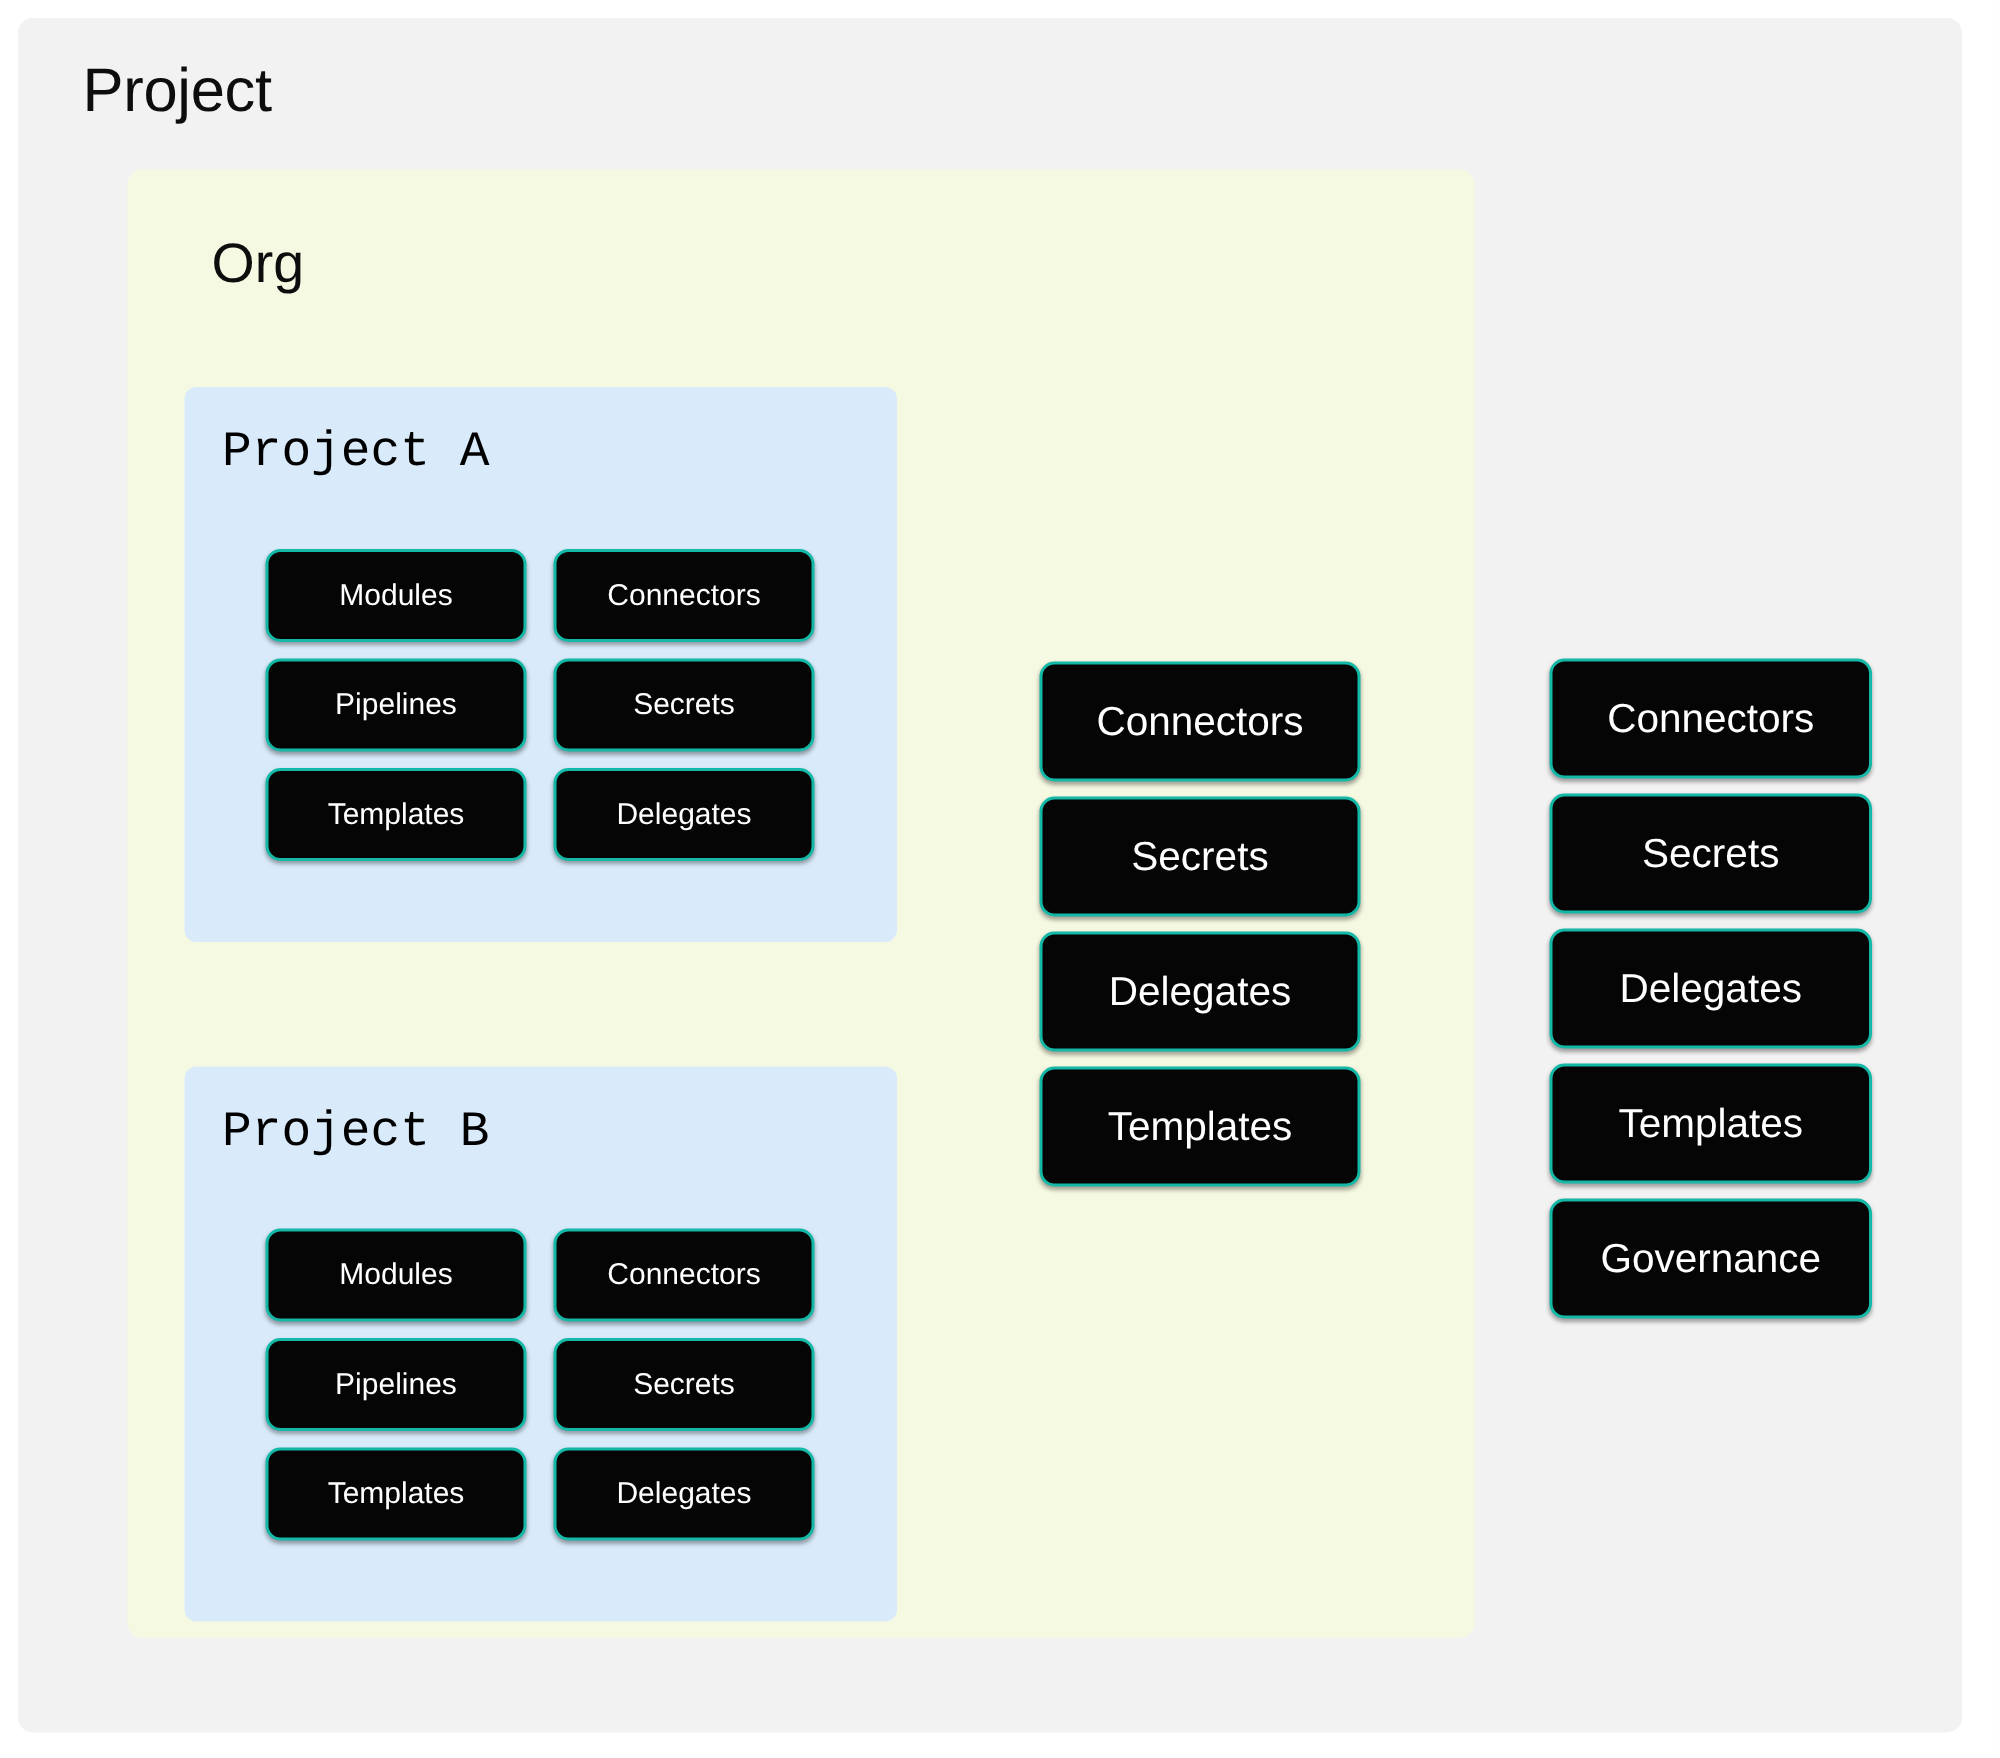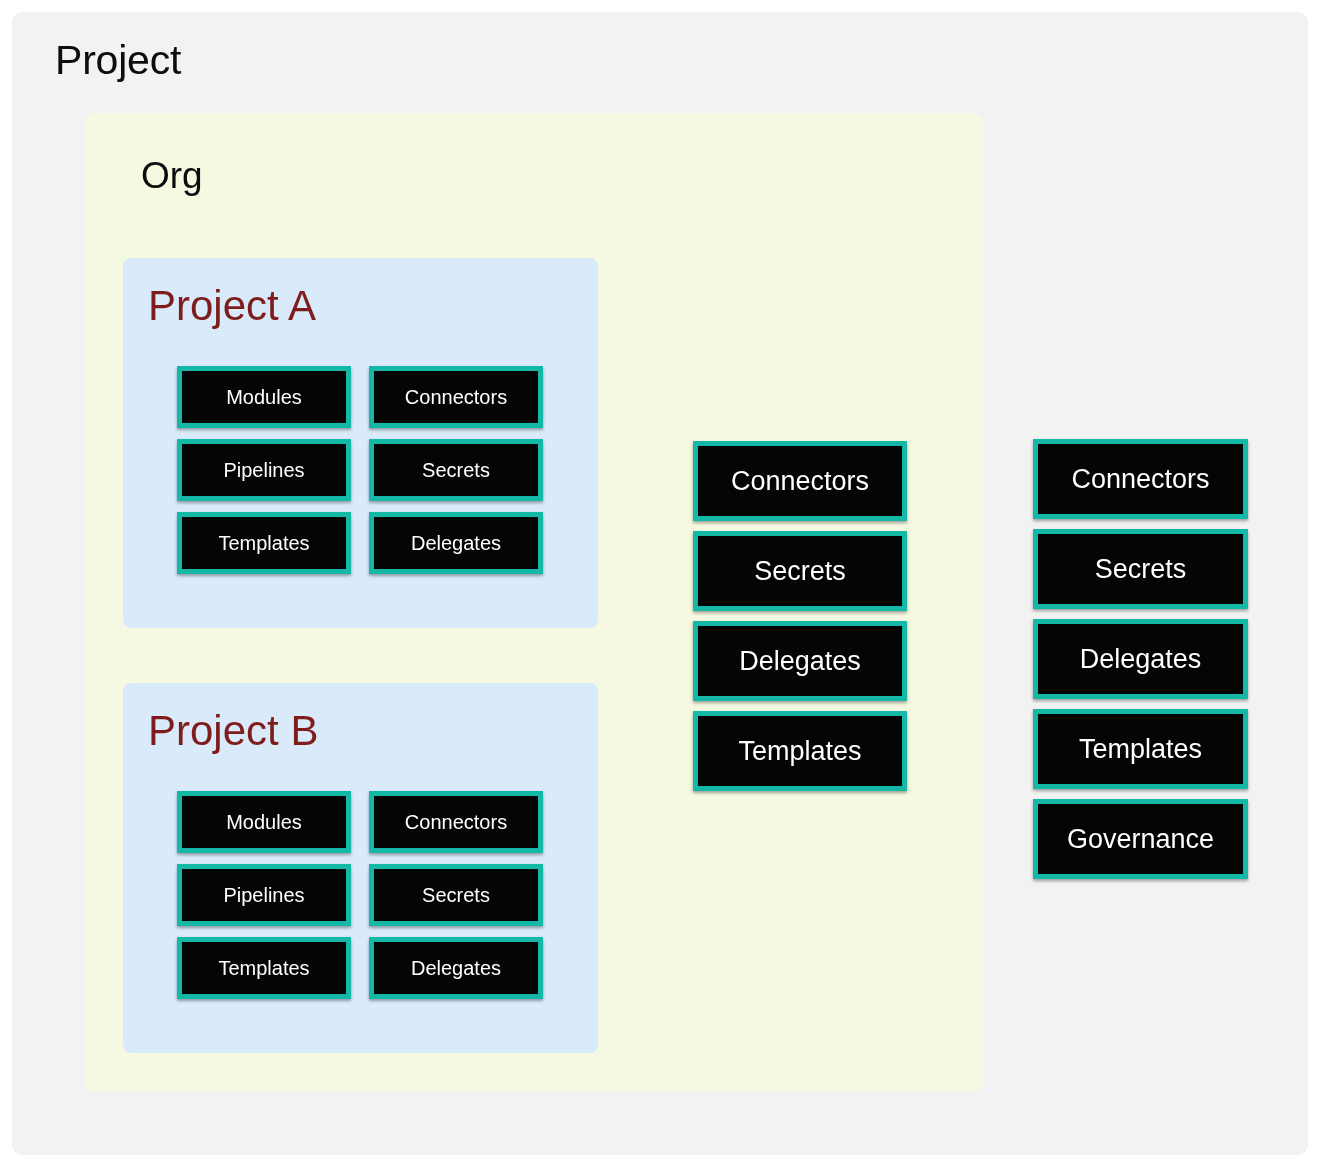--- a/index.html
+++ b/index.html
@@ -64,49 +64,50 @@
   
   .project-panel {
     position: absolute;
     left: 38px;
     width: 475px;
     background: #d9ebfb;
     border-radius: 8px;
     box-sizing: border-box;
   }
   #project-panel-0 { top: 145px; height: 370px; }
-  #project-panel-1 { top: 570px; height: 370px; }
+  #project-panel-1 { top: 598px; height: 370px; }
 
   .project-title {
     position: absolute;
     left: 25px;
     top: 27px;
-    font-size: 42px;
+    font-size: 33px;
     line-height: 1;
-    color: #7f1d1d;
+    color: #000000;
     white-space: nowrap;
+    font-family: Liberation Mono, monospace;
   }
 
   .project-grid {
     position: absolute;
     left: 54px;
     top: 108px;
     display: grid;
     grid-template-columns: 174px 174px;
     grid-auto-rows: 62px;
     column-gap: 18px;
     row-gap: 11px;
   }
 
   
   .chip {
     background: #050505;
     color: #ffffff;
-    border: 5px solid #14b8a6;
-    border-radius: 0;
+    border: 2px solid #14b8a6;
+    border-radius: 10px;
     display: flex;
     align-items: center;
     justify-content: center;
     box-sizing: border-box;
     box-shadow: 0 2px 3px rgba(0,0,0,0.35);
     text-align: center;
     user-select: none;
   }
   .chip-project {
     font-size: 20px;

